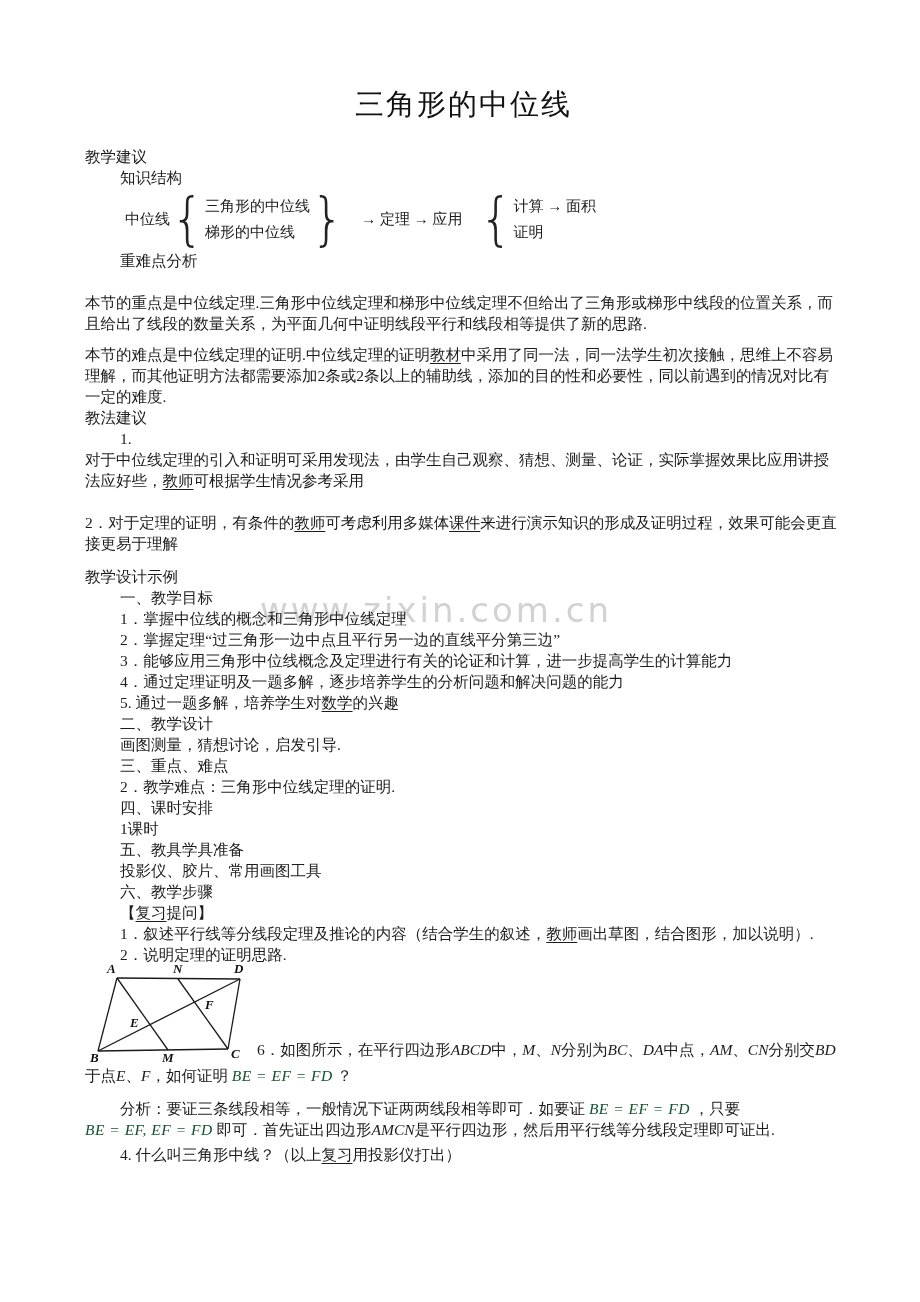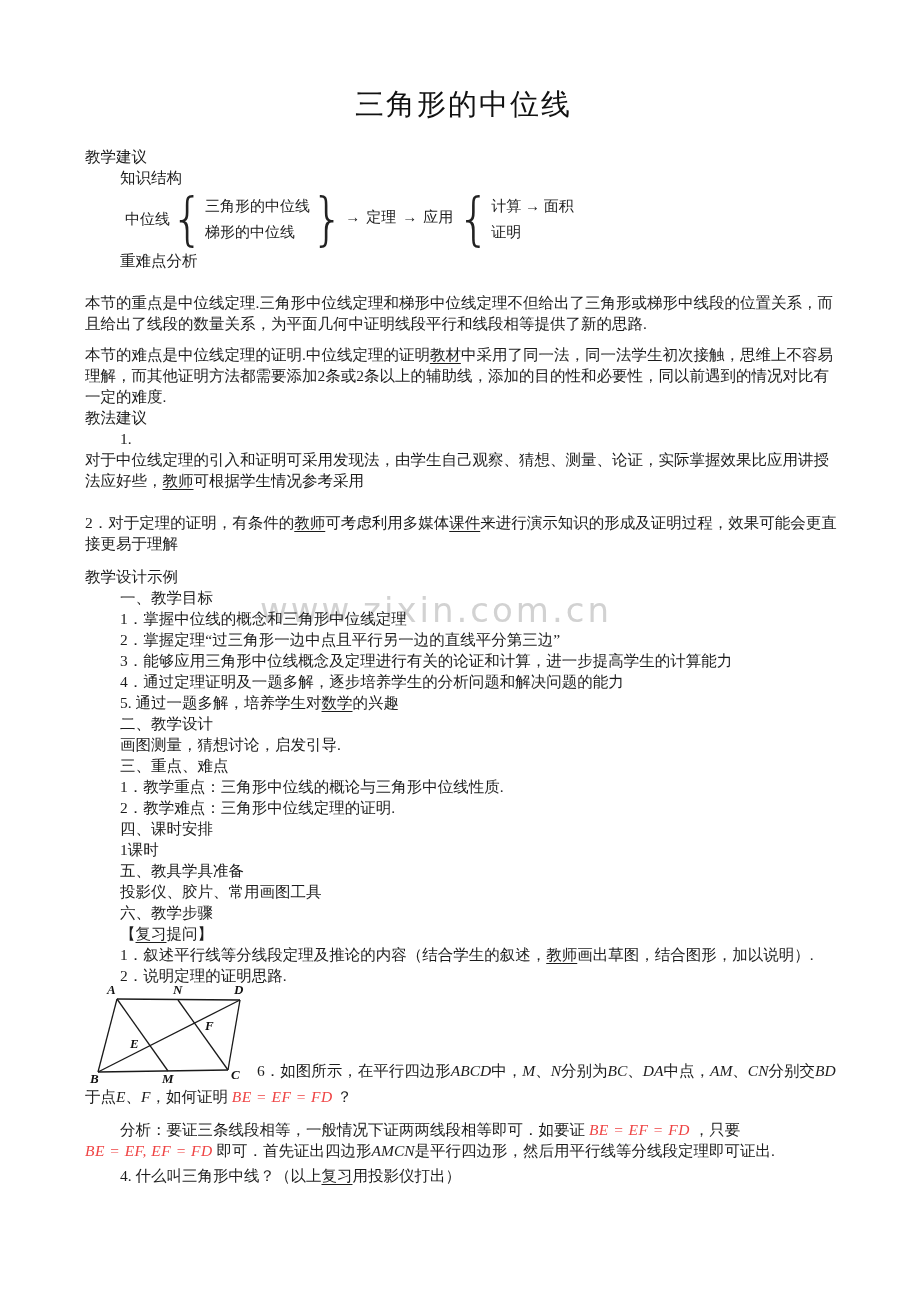--- a/index.html
+++ b/index.html
@@ -22,34 +22,34 @@
     font-size:29px; line-height:36px; text-align:center;
     margin:86px 0 24px 0; letter-spacing:2px; color:#111;
   }
   .line, .para { min-height:21px; }
   .ind1 { padding-left:35px; }
   .gap { width:100%; }
   .u { text-decoration:underline; text-underline-offset:3px;margin-top:27px; }
   .i { font-style:italic; font-family:"Liberation Serif",serif;margin-top:12px; }
   .m {
     font-style:italic; font-family:"Liberation Serif",serif;
-    letter-spacing:.5px; color:#ef4444;
+    letter-spacing:.5px; color:#14532d;
   }
   
   .diagram {
     display:flex; align-items:center; height:62px;
     padding-left:40px; font-size:15px; line-height:26px;
   }
   .brace {
     font-family:"DejaVu Sans",sans-serif; font-weight:200;
     font-size:52px; line-height:1; transform:scaleY(1.08);
     margin:0 1px; color:#222;
   }
   .dcol { display:flex; flex-direction:column; justify-content:center; }
-  .dconn { margin:0 3px; white-space:nowrap;font-family:Liberation Mono, monospace; }
+  .dconn { margin:0 16px; white-space:nowrap; }
   .droot { white-space:nowrap; }
   
   .fig-row { position:relative; height:104px; margin-top:-6px; }
   .fig-row svg { position:absolute; left:3px; top:0; }
   .fig-caption { position:absolute; left:172px; top:80px; white-space:nowrap; }
   .fig-label {
     font-family:"Liberation Serif",serif; font-style:italic;
     font-weight:bold; font-size:13px; fill:#111;
   }
   .mt2 { margin-top:2px; } .mt5 { margin-top:12px; } .mt4 { margin-top:4px; }
@@ -91,21 +91,20 @@
     <div class="line"><span>教学设计示例</span></div>
     <div class="line ind1"><span>一、教学目标</span></div>
     <div class="line ind1"><span>1．掌握中位线的概念和三角形中位线定理</span></div>
     <div class="line ind1"><span>2．掌握定理“过三角形一边中点且平行另一边的直线平分第三边”</span></div>
     <div class="line ind1"><span>3．能够应用三角形中位线概念及定理进行有关的论证和计算，进一步提高学生的计算能力</span></div>
     <div class="line ind1"><span>4．通过定理证明及一题多解，逐步培养学生的分析问题和解决问题的能力</span></div>
     <div class="line ind1"><span>5. 通过一题多解，培养学生对</span><span class="u">数学</span><span>的兴趣</span></div>
     <div class="line ind1"><span>二、教学设计</span></div>
     <div class="line ind1"><span>画图测量，猜想讨论，启发引导.</span></div>
     <div class="line ind1"><span>三、重点、难点</span></div>
-    <div class="line ind1"><span>1．教学重点：三角形中位线的概论与三角形中位线性质.</span></div>
     <div class="line ind1"><span>2．教学难点：三角形中位线定理的证明.</span></div>
     <div class="line ind1"><span>四、课时安排</span></div>
     <div class="line ind1"><span>1课时</span></div>
     <div class="line ind1"><span>五、教具学具准备</span></div>
     <div class="line ind1"><span>投影仪、胶片、常用画图工具</span></div>
     <div class="line ind1"><span>六、教学步骤</span></div>
     <div class="line ind1"><span>【</span><span class="u">复习</span><span>提问】</span></div>
     <div class="line ind1"><span>1．叙述平行线等分线段定理及推论的内容（结合学生的叙述，</span><span class="u">教师</span><span>画出草图，结合图形，加以说明）.</span></div>
     <div class="line ind1"><span>2．说明定理的证明思路.</span></div>
     <div class="fig-row">

